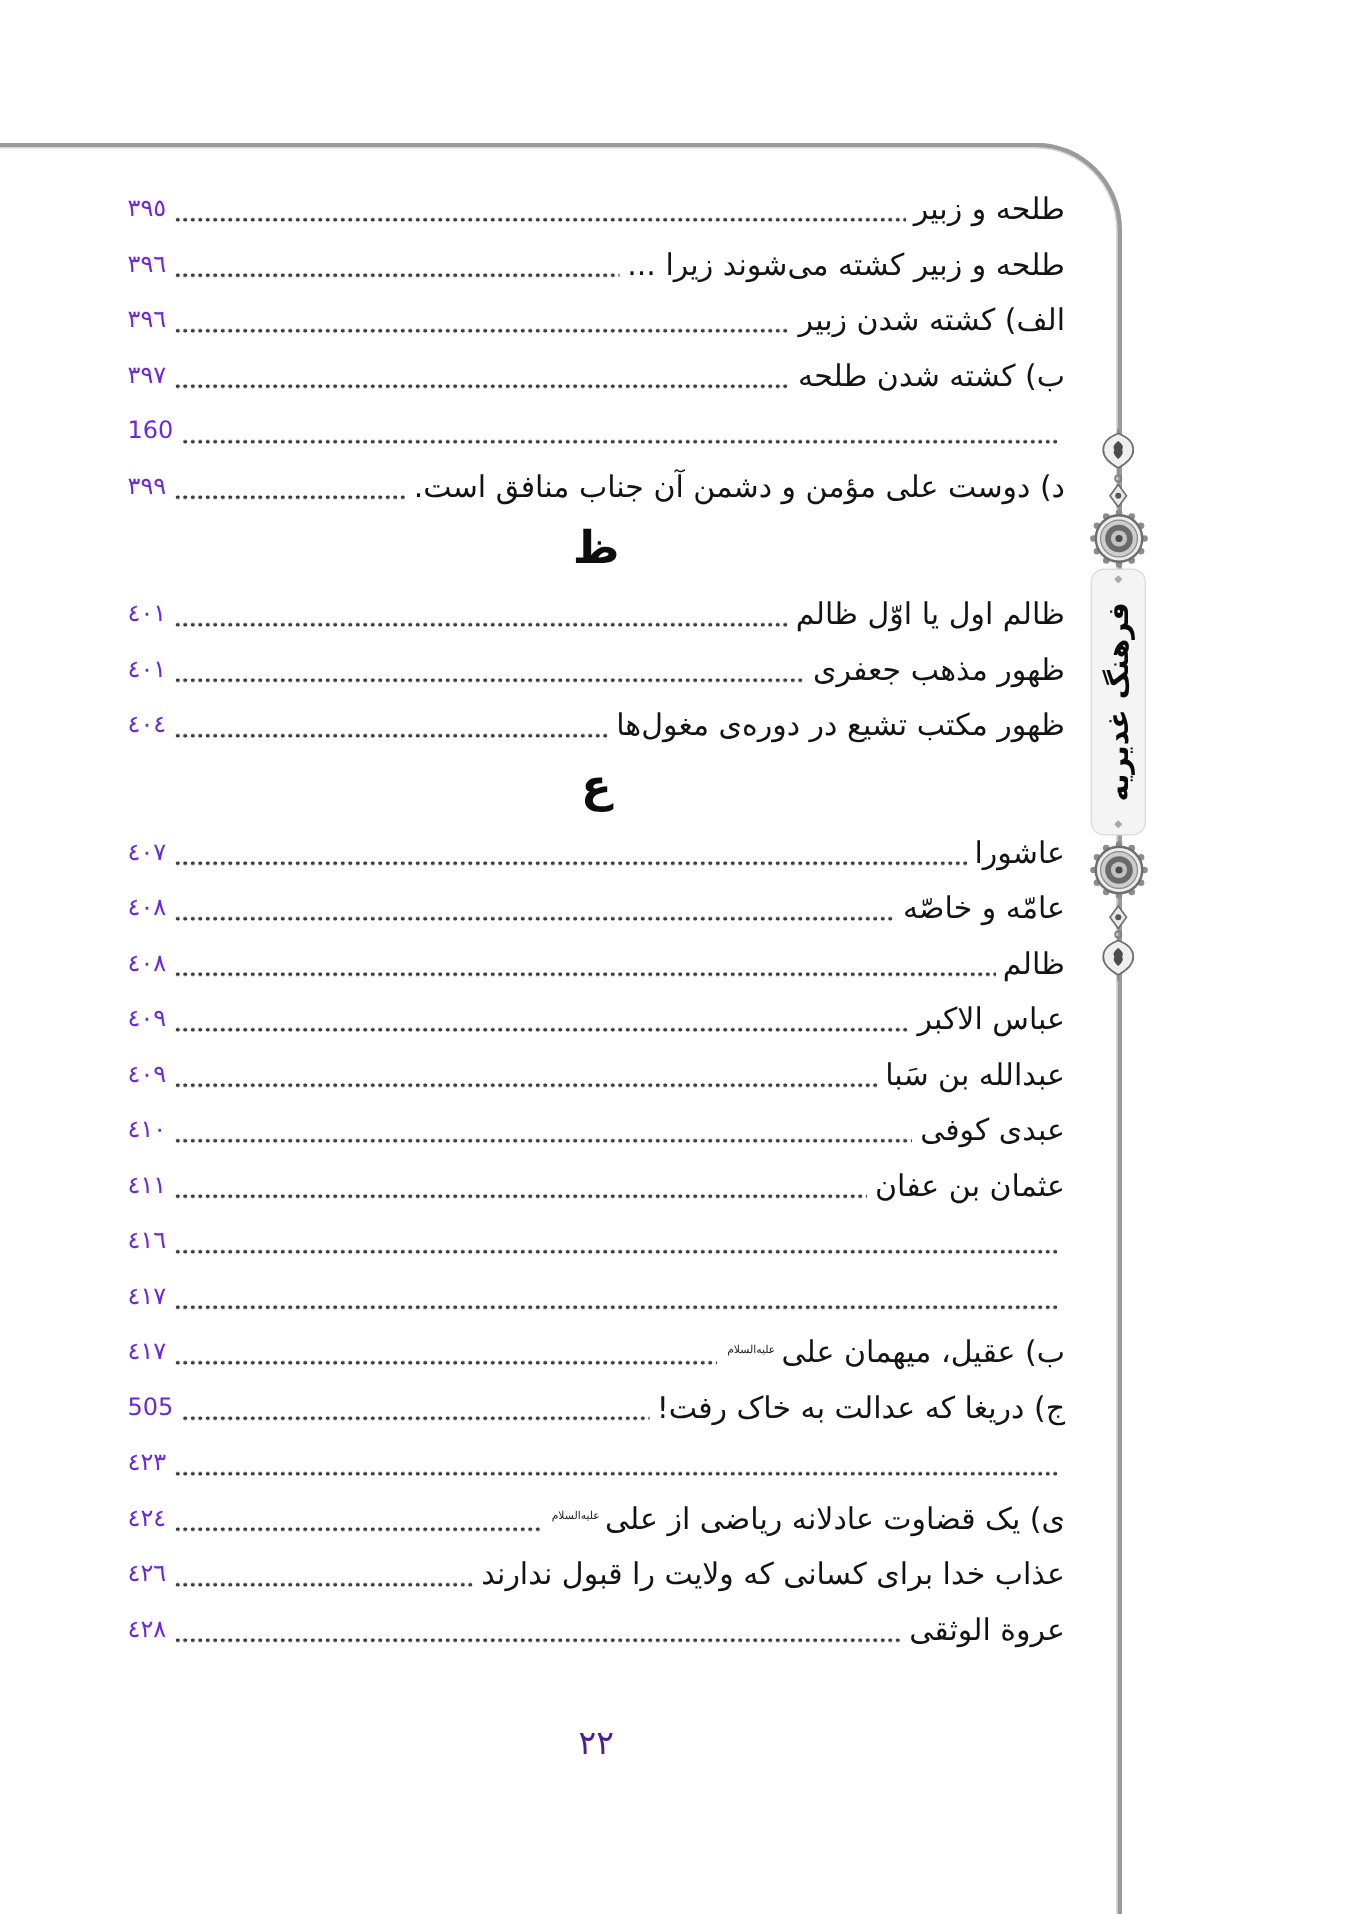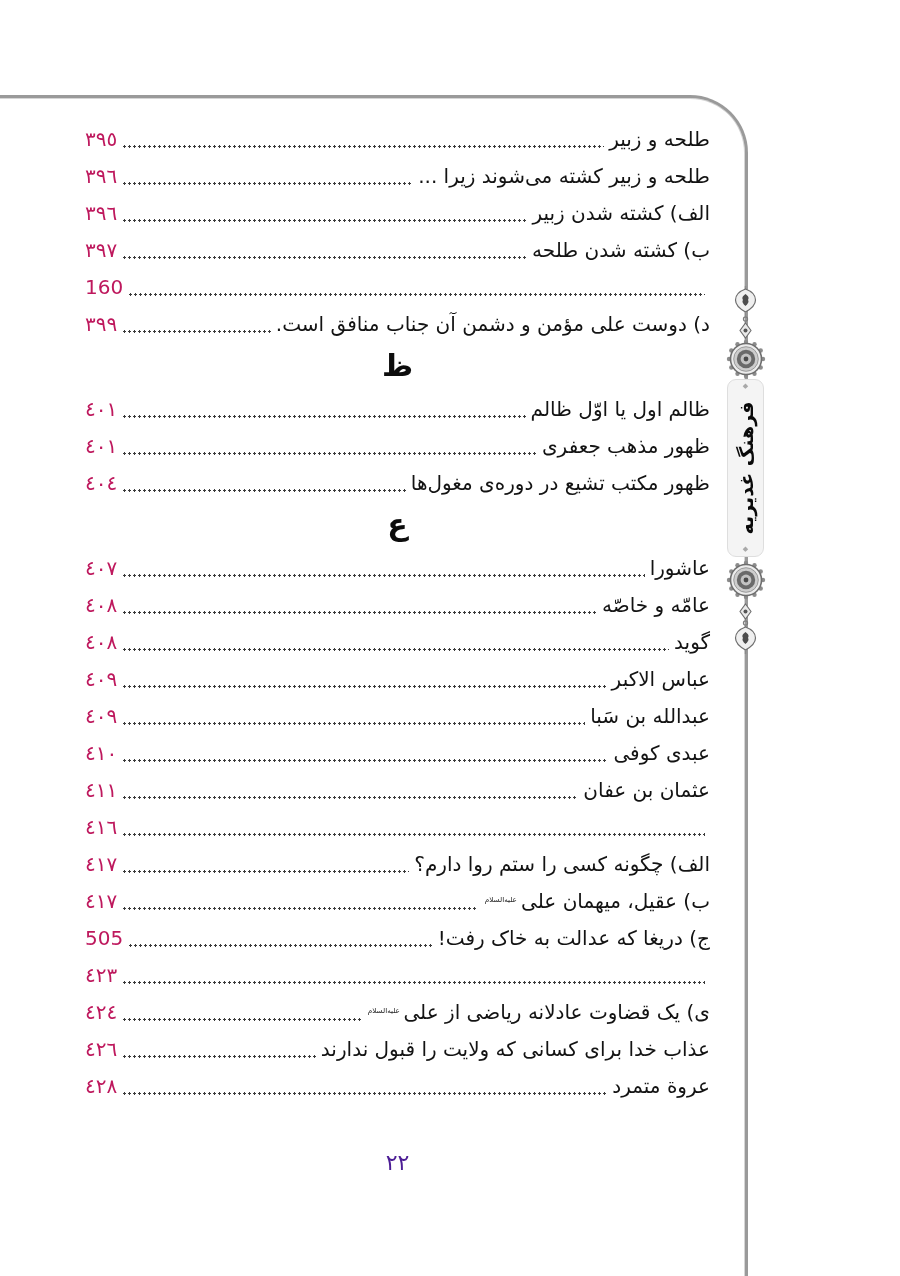--- a/index.html
+++ b/index.html
@@ -13,21 +13,21 @@
            border-top-right-radius:58px;
            box-shadow: inset 0 1px 0 #d6d6d6, inset -1px 0 0 #d6d6d6; }
 
   
   .content { position:absolute; top:120px; right:190px; width:625px; direction:rtl; }
   .row { display:flex; align-items:center; height:37px; direction:rtl; }
   .title { white-space:nowrap; font-size:20px; color:#131313;text-align:center; }
   .leader { flex:1 1 auto; height:3px; align-self:flex-end; margin:0 5px 9px 5px;
             background-image: radial-gradient(circle, #3a3a3a 1.1px, transparent 1.35px);
             background-size:5px 3px; background-repeat:repeat-x; min-width:12px; }
-  .pagenum { white-space:nowrap; font-size:20px; color:#be185d; }
+  .pagenum { white-space:nowrap; font-size:16px; color:#6d28d9; }
   .sec-header { height:48px; line-height:48px; text-align:center; font-size:30px;
                 font-weight:bold; color:#0d0d0d; }
   .stamp { display:inline-block; font-size:8px; color:#222; vertical-align:6px;
            margin-right:2px; letter-spacing:-0.5px; transform:scale(.9); }
 
   .footer-num { position:absolute; top:1150px; right:190px; width:625px; text-align:center;
                 font-size:22px; color:#4c1d95; }
 
   
   .orn { position:absolute; }
@@ -98,21 +98,21 @@
         <span class="title">عاشورا</span>
         <span class="leader"></span>
         <span class="pagenum">٤٠٧</span>
       </div>
       <div class="row">
         <span class="title">عامّه و خاصّه</span>
         <span class="leader"></span>
         <span class="pagenum">٤٠٨</span>
       </div>
       <div class="row">
-        <span class="title">گوید</span>
+        <span class="title">ظالم</span>
         <span class="leader"></span>
         <span class="pagenum">٤٠٨</span>
       </div>
       <div class="row">
         <span class="title">عباس الاکبر</span>
         <span class="leader"></span>
         <span class="pagenum">٤٠٩</span>
       </div>
       <div class="row">
         <span class="title">عبدالله بن سَبا</span>
@@ -127,21 +127,20 @@
       <div class="row">
         <span class="title">عثمان بن عفان</span>
         <span class="leader"></span>
         <span class="pagenum">٤١١</span>
       </div>
       <div class="row">
         <span class="leader"></span>
         <span class="pagenum">٤١٦</span>
       </div>
       <div class="row">
-        <span class="title">الف) چگونه کسی را ستم روا دارم؟</span>
         <span class="leader"></span>
         <span class="pagenum">٤١٧</span>
       </div>
       <div class="row">
         <span class="title">ب) عقیل، میهمان علی<span class="stamp">علیه‌السلام</span></span>
         <span class="leader"></span>
         <span class="pagenum">٤١٧</span>
       </div>
       <div class="row">
         <span class="title">ج) دریغا که عدالت به خاک رفت!</span>
@@ -156,21 +155,21 @@
         <span class="title">ی) یک قضاوت عادلانه ریاضی از علی<span class="stamp">علیه‌السلام</span></span>
         <span class="leader"></span>
         <span class="pagenum">٤٢٤</span>
       </div>
       <div class="row">
         <span class="title">عذاب خدا برای کسانی که ولایت را قبول ندارند</span>
         <span class="leader"></span>
         <span class="pagenum">٤٢٦</span>
       </div>
       <div class="row">
-        <span class="title">عروة متمرد</span>
+        <span class="title">عروة الوثقی</span>
         <span class="leader"></span>
         <span class="pagenum">٤٢٨</span>
       </div>
     </div>
 
   <div class="footer-num">٢٢</div>
 
   <svg class="orn" style="left:733px; top:286px;" width="25" height="30" viewBox="0 0 25 30">
     <line x1="12.5" y1="0" x2="12.5" y2="4" stroke="#8a8a8a" stroke-width="1.4"></line>
     <path d="M12.5 3 C18 5 22.5 8 22.5 14 C22.5 20 17 23.5 12.5 26 C8 23.5 2.5 20 2.5 14 C2.5 8 7 5 12.5 3 Z" fill="#efefef" stroke="#6e6e6e" stroke-width="1.2"></path>

